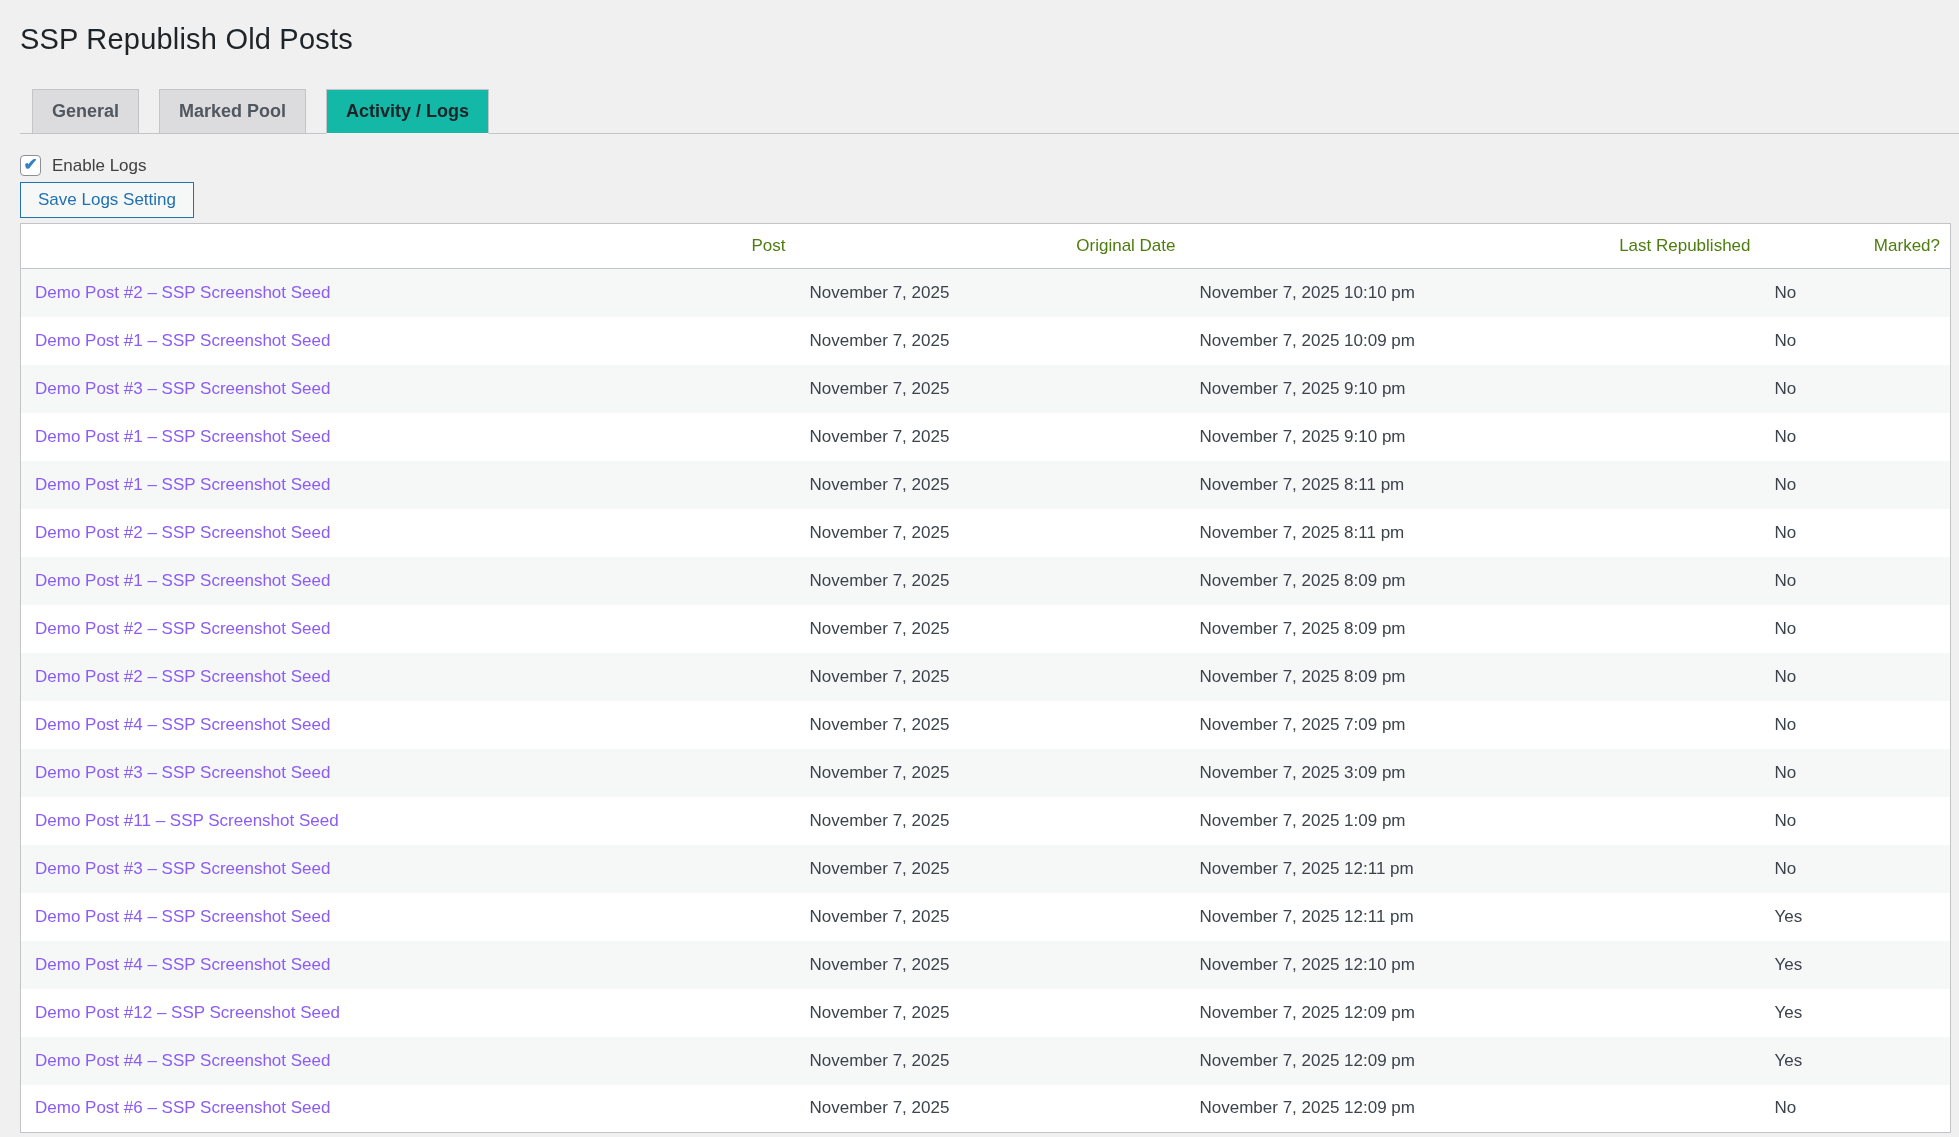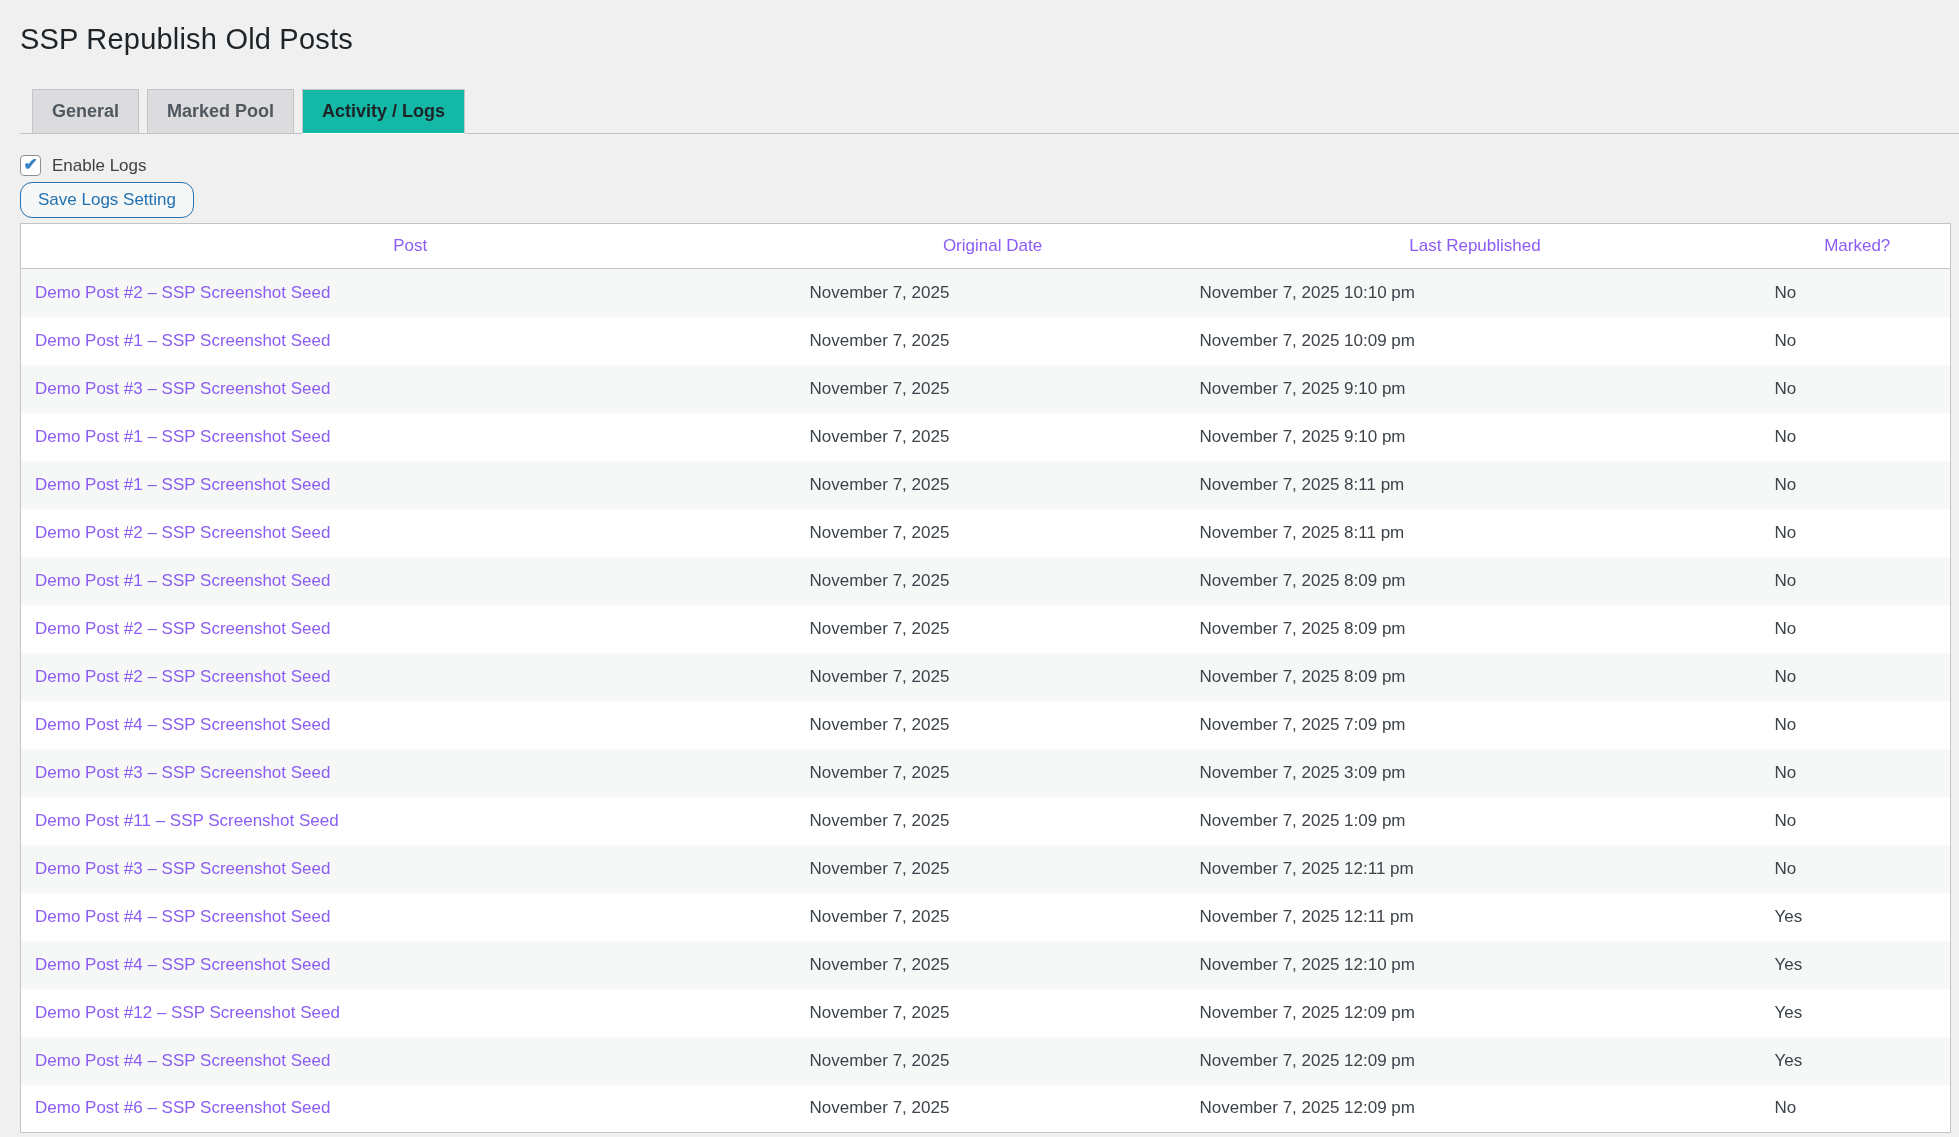--- a/index.html
+++ b/index.html
@@ -25,21 +25,21 @@
   
   .nav-tab-wrapper {
     margin-top: 31px;
     padding-left: 12px;
     border-bottom: 1px solid #c3c4c7;
     display: flex;
     align-items: flex-end;
   }
   .nav-tab {
     display: inline-block;
-    margin-right: 8px;
+    margin-right: 20px;
     margin-bottom: -1px;
     padding: 11px 19px;
     font-size: 18px;
     font-weight: 600;
     line-height: 21px;
     color: #50575e;
     background: #dcdcde;
     border: 1px solid #c3c4c7;
     text-decoration: none;
     cursor: pointer;
@@ -86,38 +86,38 @@
   .save-button {
     margin-top: 6px;
     display: inline-block;
     padding: 7px 17px;
     font-family: "Liberation Sans", sans-serif;
     font-size: 17px;
     line-height: 20px;
     color: #2271b1;
     background: #f6f7f7;
     border: 1px solid #2271b1;
-    border-radius: 12px;
+    border-radius: 0;
     cursor: pointer;
   }
 
   
   table.logs-table {
     margin-top: 5px;
     width: calc(100% - 8px);
     border-collapse: collapse;
     background: #ffffff;
     border: 1px solid #c3c4c7;
     table-layout: fixed;
   }
   .logs-table th {
-    text-align: center;
+    text-align: right;
     font-weight: 400;
     font-size: 17px;
-    color: #8b5cf6;
+    color: #4d7c0f;
     padding: 12px 10px 12px 14px;
     height: 45px;
     border-bottom: 1px solid #c3c4c7;
     background: #ffffff;
   }
   .logs-table td {
     font-size: 17px;
     color: #3c434a;
     padding: 0 10px 0 14px;
     height: 48px;

